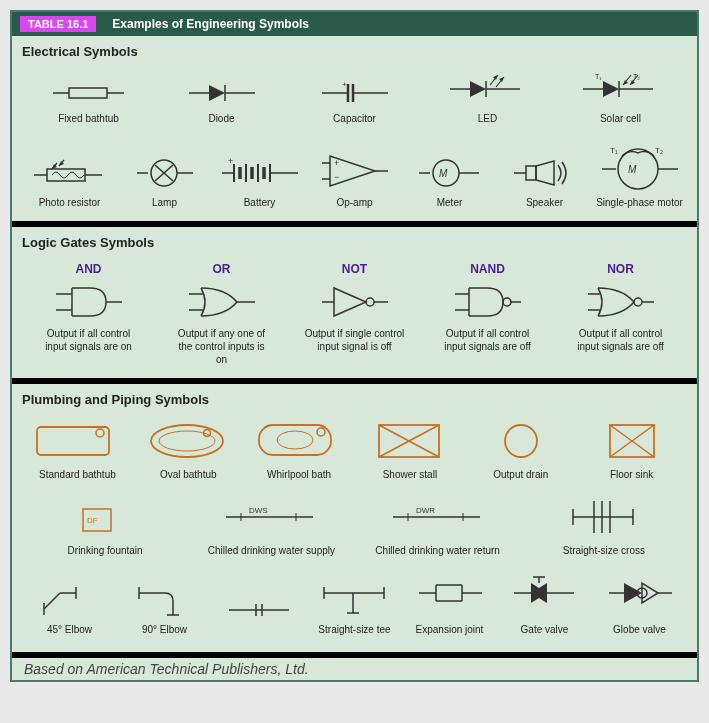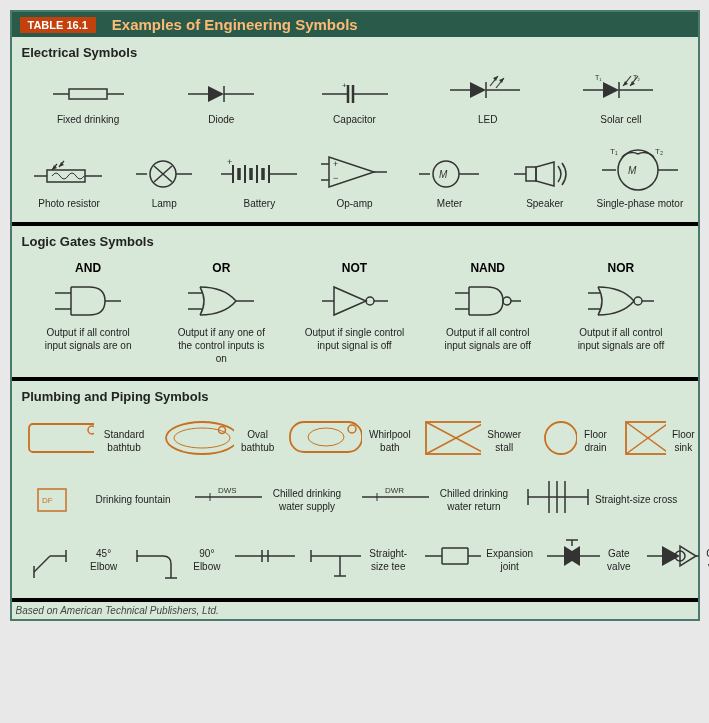--- a/index.html
+++ b/index.html
@@ -18,45 +18,45 @@
     }
     .table-header {
       background: #2a5a4a;
       color: white;
       display: flex;
       align-items: center;
       padding: 4px 8px;
       gap: 16px;
     }
     .table-header .table-num {
-      background: #c2410c;
+      background: #d946ef;
       color: white;
       font-weight: bold;
       font-size: 11px;
       padding: 2px 8px;
     }
     .table-header .table-title {
-      color: #fdba74;
+      color: #ffffff;
       font-weight: bold;
-      font-size: 15px;
+      font-size: 12px;
     }
     .section {
-      border-bottom: 4px solid #000000;
+      border-bottom: 6px solid #000000;
       padding: 8px 10px;
     }
     .section-title {
       font-weight: bold;
       font-size: 13px;
       color: #222;
       margin-bottom: 8px;
     }
     .footer-note {
-      font-size: 10px;
+      font-size: 14px;
       color: #444;
-      padding: 3px 4px;
+      padding: 3px 12px;
       font-style: italic;
     }
     
     .elec-row {
       display: flex;
       align-items: flex-end;
       gap: 0;
     }
     .elec-item {
       display: flex;
@@ -83,40 +83,40 @@
       display: flex;
       flex-direction: column;
       align-items: center;
       text-align: center;
       flex: 1;
       padding: 4px 2px;
     }
     .logic-gate-label {
       font-weight: bold;
       font-size: 12px;
-      color: #000000;
+      color: #4c1d95;
       margin-bottom: 6px;
     }
     .logic-desc {
       font-size: 10px;
       color: #222;
       line-height: 1.3;
       margin-top: 5px;
       max-width: 100px;
     }
     
     .plumb-row {
       display: flex;
       align-items: flex-end;
       gap: 0;
       margin-bottom: 4px;
     }
     .plumb-item {
       display: flex;
-      flex-direction: row;
+      flex-direction: column;
       align-items: center;
       text-align: center;
       flex: 1;
       padding: 4px 2px;
     }
     .plumb-label {
       font-size: 10px;
       color: #222;
       margin-top: 4px;
       line-height: 1.3;
@@ -136,21 +136,21 @@
     <div class="section-title">Electrical Symbols</div>
 
     <div class="elec-row">
 
       <div class="elec-item">
         <svg width="75" height="28">
           <line x1="2" y1="14" x2="18" y2="14" stroke="#333" stroke-width="1.5"></line>
           <rect x="18" y="9" width="38" height="10" fill="none" stroke="#333" stroke-width="1.5"></rect>
           <line x1="56" y1="14" x2="73" y2="14" stroke="#333" stroke-width="1.5"></line>
         </svg>
-        <span class="elec-label">Fixed drinking</span>
+        <span class="elec-label">Fixed bathtub</span>
       </div>
 
 
       <div class="elec-item">
         <svg width="70" height="28">
           <line x1="2" y1="14" x2="22" y2="14" stroke="#333" stroke-width="1.5"></line>
           <polygon points="22,6 22,22 38,14" fill="#333"></polygon>
           <line x1="38" y1="6" x2="38" y2="22" stroke="#333" stroke-width="1.5"></line>
           <line x1="38" y1="14" x2="68" y2="14" stroke="#333" stroke-width="1.5"></line>
         </svg>
@@ -408,21 +408,21 @@
           <line x1="5" y1="6" x2="65" y2="38" stroke="#c87020" stroke-width="1.5"></line>
           <line x1="65" y1="6" x2="5" y2="38" stroke="#c87020" stroke-width="1.5"></line>
         </svg>
         <span class="plumb-label">Shower stall</span>
       </div>
 
       <div class="plumb-item">
         <svg width="60" height="45">
           <circle cx="30" cy="22" r="16" fill="none" stroke="#c87020" stroke-width="1.8"></circle>
         </svg>
-        <span class="plumb-label">Floor drain</span>
+        <span class="plumb-label">Output drain</span>
       </div>
 
       <div class="plumb-item">
         <svg width="60" height="45">
           <rect x="8" y="6" width="44" height="32" fill="none" stroke="#c87020" stroke-width="1.8"></rect>
           <line x1="8" y1="6" x2="52" y2="38" stroke="#c87020" stroke-width="1.5"></line>
           <line x1="52" y1="6" x2="8" y2="38" stroke="#c87020" stroke-width="1.5"></line>
         </svg>
         <span class="plumb-label">Floor sink</span>
       </div>

